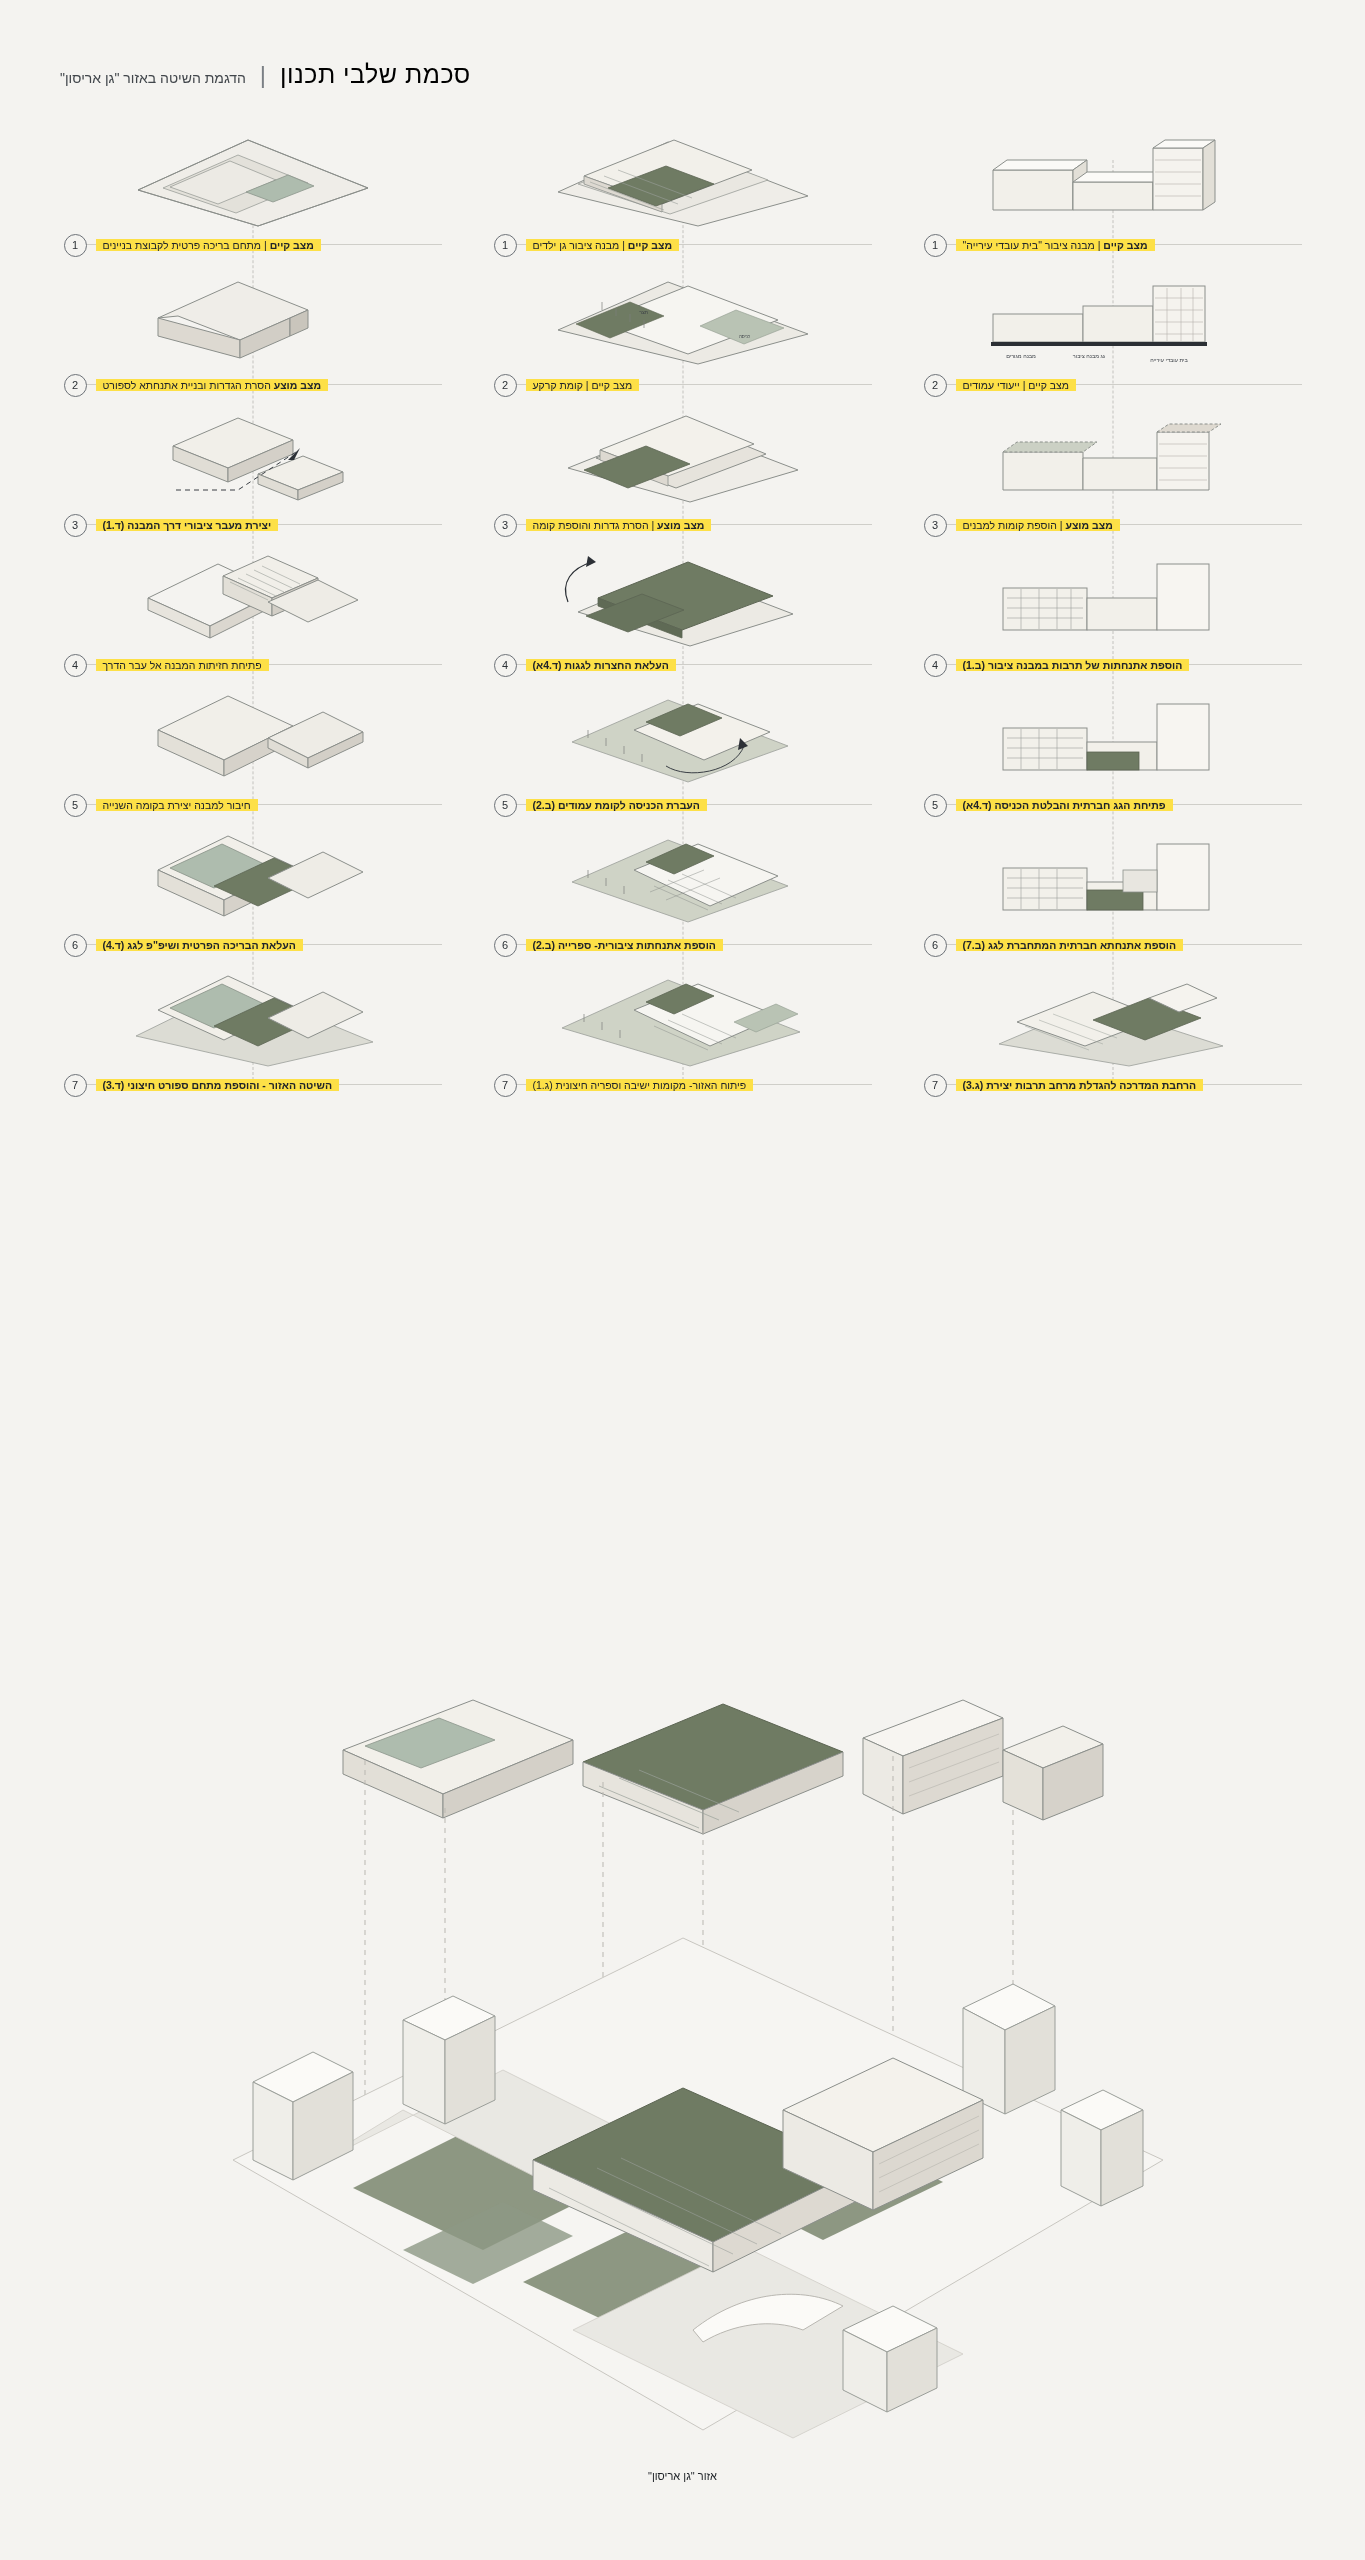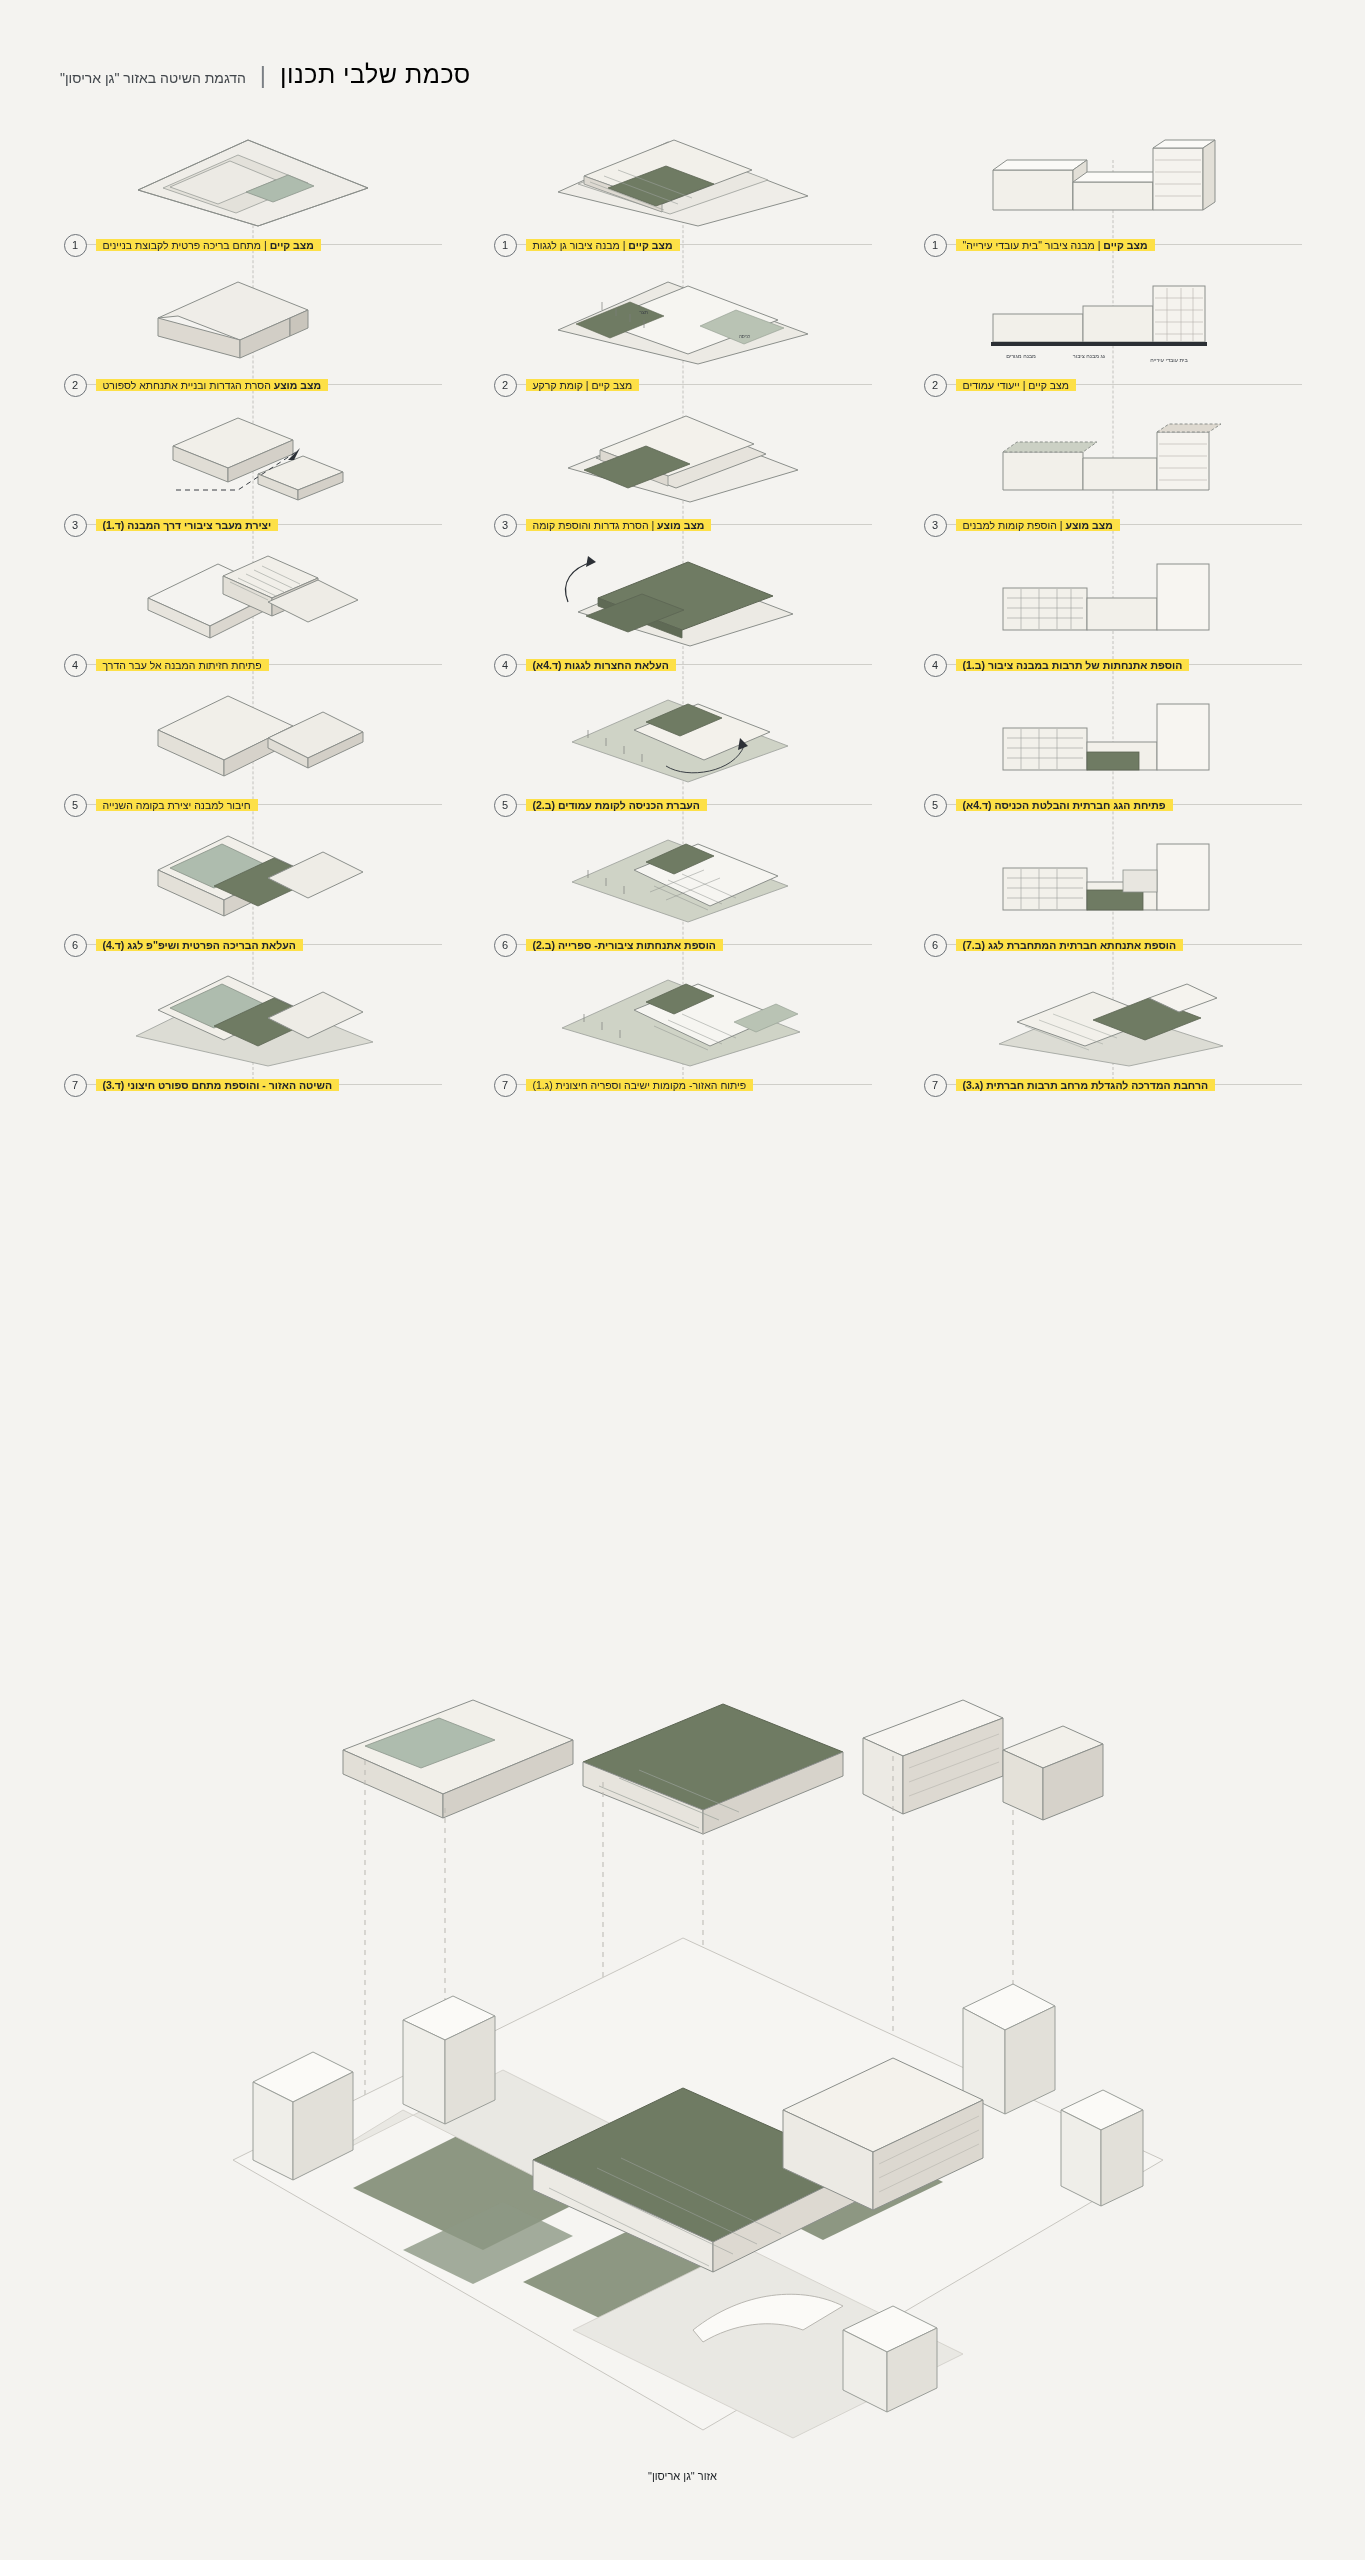--- a/index.html
+++ b/index.html
@@ -260,21 +260,21 @@
             <g stroke="#9aa09a" stroke-width=".6">
               <line x1="52" y1="56" x2="126" y2="84"></line>
                 <line x1="66" y1="50" x2="140" y2="78"></line>
               <line x1="80" y1="44" x2="154" y2="72"></line>
             </g>
           </svg>
         </div>
         <div class="caption-row">
           <span class="line"></span>
           <span class="badge">1</span>
-          <span class="caption"><b>מצב קיים</b><span> | </span><span>מבנה ציבור גן לגגות</span></span>
+          <span class="caption"><b>מצב קיים</b><span> | </span><span>מבנה ציבור גן ילדים</span></span>
         </div>
       </div>
 
       <div class="step">
         <div class="art">
           <svg width="290" height="104" viewBox="0 0 290 104">
             <polygon points="20,64 130,16 270,68 160,98" fill="#eceae4" stroke="#8b8f8b" stroke-width="1"></polygon>
             <polygon points="60,56 150,20 240,54 150,88" fill="#f6f5f1" stroke="#8b8f8b" stroke-width="1"></polygon>
             <polygon points="38,58 92,36 126,50 72,72" fill="#6f7b63" stroke="#5c6553" stroke-width=".6"></polygon>
             <polygon points="198,44 246,62 206,78 162,60" fill="#b9c3b4" stroke="#919b8f" stroke-width=".6"></polygon>
@@ -571,21 +571,21 @@
             <g stroke="#9aa09a" stroke-width=".5">
               <line x1="52" y1="60" x2="116" y2="84"></line>
                 <line x1="66" y1="54" x2="130" y2="78"></line>
               <line x1="80" y1="48" x2="144" y2="72"></line>
             </g>
           </svg>
         </div>
         <div class="caption-row">
           <span class="line"></span>
           <span class="badge">7</span>
-          <span class="caption"><b>הרחבת המדרכה להגדלת מרחב תרבות חברתית (ג.3)</b></span>
+          <span class="caption"><b>הרחבת המדרכה להגדלת מרחב תרבות יצירת (ג.3)</b></span>
         </div>
       </div>
     </div>
 
   </div>
 
   <div class="scene">
     <svg width="1160" height="790" viewBox="0 0 1160 790">
 
       <g>

